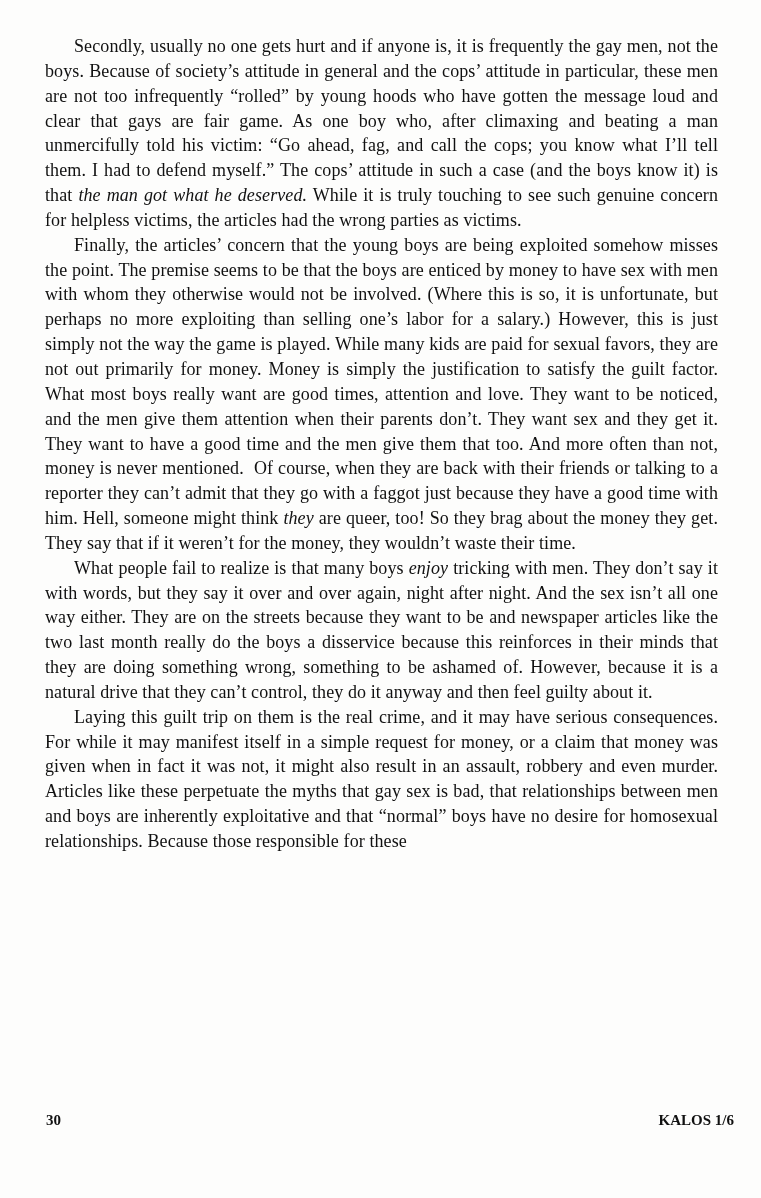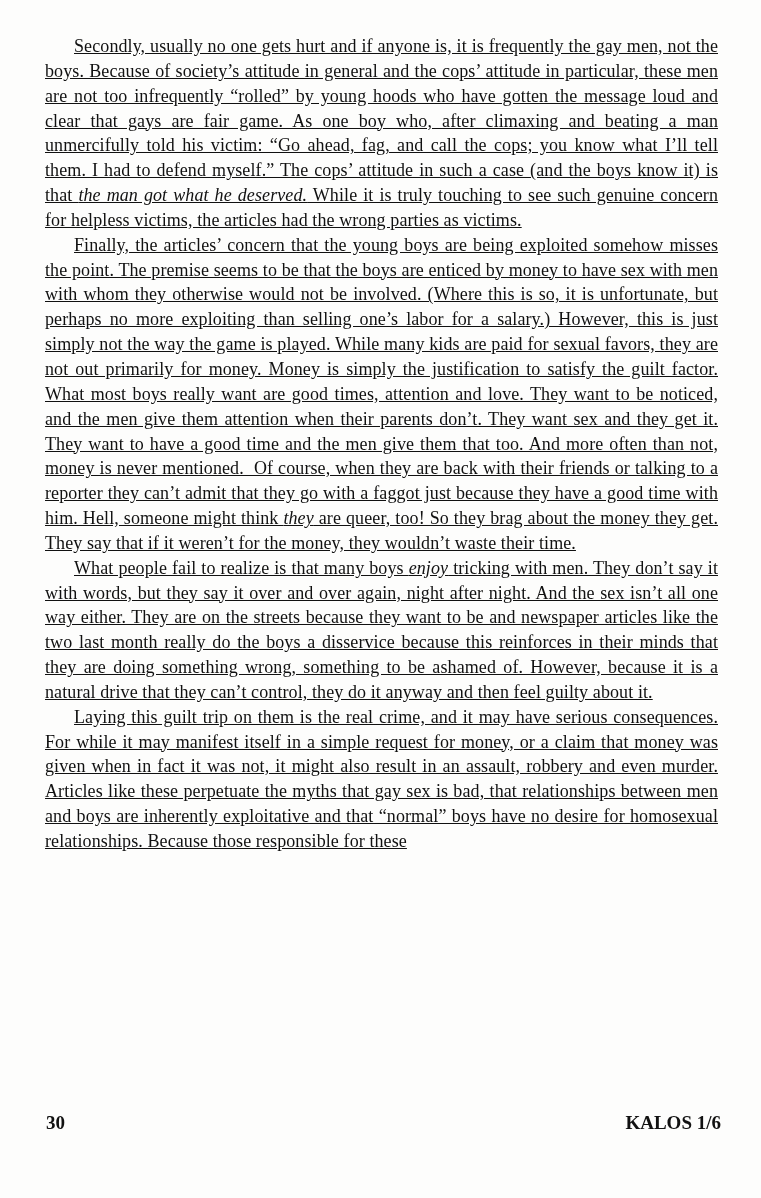--- a/index.html
+++ b/index.html
@@ -24,35 +24,34 @@
     font-size: 18px;
     line-height: 24.85px;
     text-align: justify;
     text-justify: inter-word;
     letter-spacing: 0.1px;
   }
   .text-block p {
     margin: 0;
     padding: 0;
     text-indent: 29px;
-    text-decoration: underline;
   }
   .text-block .italic {
     font-style: italic;
   }
   .page-footer {
     position: absolute;
     left: 46px;
-    right: 40px;
+    right: 27px;
     top: 1112px;
     display: flex;
     justify-content: space-between;
     align-items: baseline;
     font-weight: bold;
-    font-size: 19px;
+    font-size: 15px;
   }
 </style>
 </head>
 <body>
 
 <div class="page">
   <main class="text-block" id="article-body">
       <p><span>Secondly, usually no one gets hurt and if anyone is, it is frequently the gay men, not the boys. Because of society’s attitude in general and the cops’ attitude in particular, these men are not too infrequently “rolled” by young hoods who have gotten the message loud and clear that gays are fair game. As one boy who, after climaxing and beating a man unmercifully told his victim: “Go ahead, fag, and call the cops; you know what I’ll tell them. I had to defend myself.” The cops’ attitude in such a case (and the boys know it) is that </span><span class="italic">the man got what he deserved.</span><span> While it is truly touching to see such genuine concern for helpless victims, the articles had the wrong parties as victims.</span></p>
       <p><span>Finally, the articles’ concern that the young boys are being exploited somehow misses the point. The premise seems to be that the boys are enticed by money to have sex with men with whom they otherwise would not be involved. (Where this is so, it is unfortunate, but perhaps no more exploiting than selling one’s labor for a salary.) However, this is just simply not the way the game is played. While many kids are paid for sexual favors, they are not out primarily for money. Money is simply the justification to satisfy the guilt factor. What most boys really want are good times, attention and love. They want to be noticed, and the men give them attention when their parents don’t. They want sex and they get it. They want to have a good time and the men give them that too. And more often than not, money is never mentioned.&nbsp; Of course, when they are back with their friends or talking to a reporter they can’t admit that they go with a faggot just because they have a good time with him. Hell, someone might think </span><span class="italic">they</span><span> are queer, too! So they brag about the money they get. They say that if it weren’t for the money, they wouldn’t waste their time.</span></p>
       <p><span>What people fail to realize is that many boys </span><span class="italic">enjoy</span><span> tricking with men. They don’t say it with words, but they say it over and over again, night after night. And the sex isn’t all one way either. They are on the streets because they want to be and newspaper articles like the two last month really do the boys a disservice because this reinforces in their minds that they are doing something wrong, something to be ashamed of. However, because it is a natural drive that they can’t control, they do it anyway and then feel guilty about it.</span></p>

